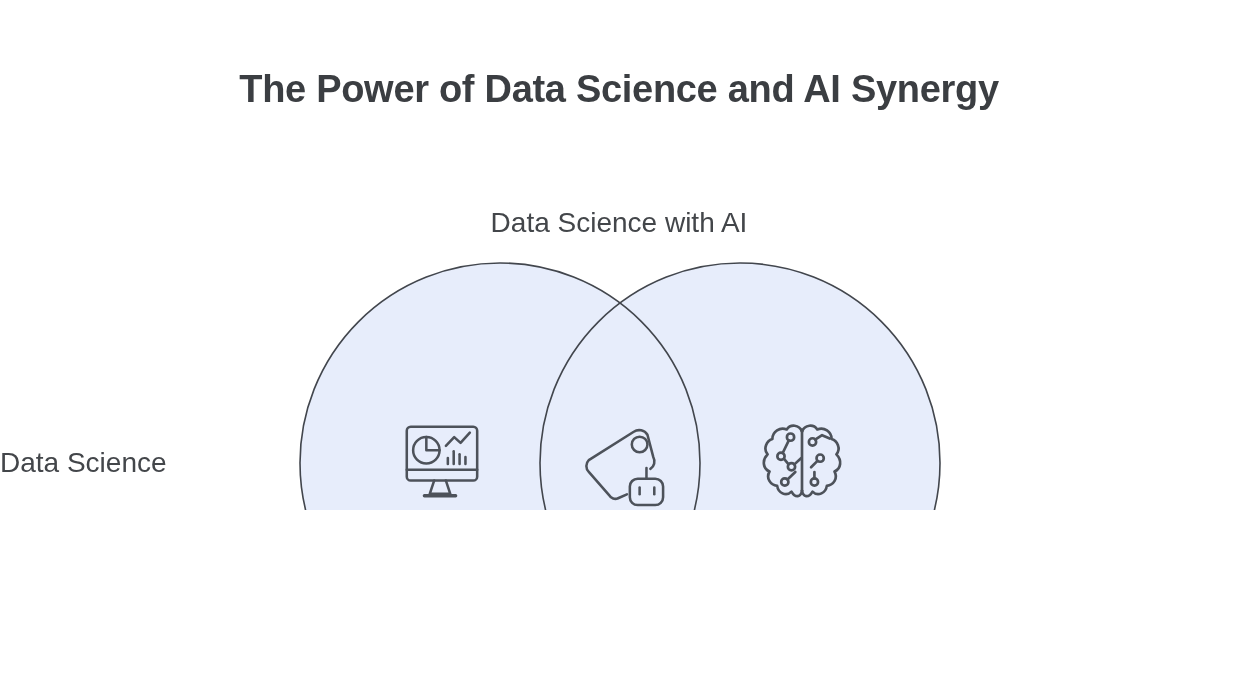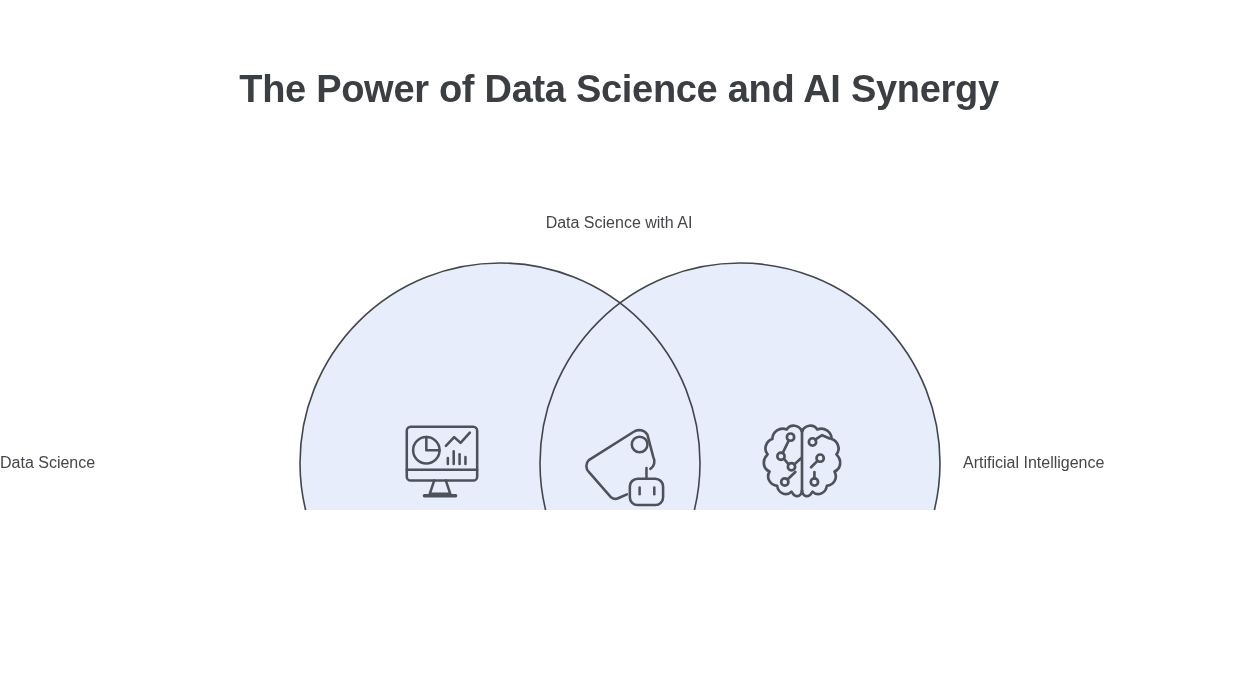--- a/index.html
+++ b/index.html
@@ -24,21 +24,21 @@
   .venn-fill{fill:var(--circle-fill);}
   .venn-stroke{fill:none;stroke:var(--circle-stroke);stroke-width:1.6;}
   .page-title{
     position:absolute;left:0;top:68px;width:100%;
     text-align:center;
     font-size:38px;font-weight:700;letter-spacing:-0.3px;
     color:var(--title-color);
   }
   .set-label{
     position:absolute;
-    font-size:16px;color:var(--label-color);
+    font-size:28px;color:var(--label-color);
     line-height:26px;white-space:nowrap;
   }
   .overlap-label{left:0;top:210px;width:1238px;text-align:center;}
   .left-label{left:0;top:450px;width:278px;text-align:left;}
   .right-label{left:963px;top:450px;text-align:left;}
   .icon-svg{position:absolute;}
   .icon-svg *{vector-effect:none;}
   .ico{fill:none;stroke:var(--icon-stroke);stroke-width:2.6;stroke-linecap:round;stroke-linejoin:round;}
   .ico-thick{stroke-width:3.4;}
   .ico-fill-bg{fill:var(--circle-fill);}
@@ -56,21 +56,20 @@
     <circle class="venn-fill" cx="500" cy="463" r="200"></circle>
     <circle class="venn-fill" cx="740" cy="463" r="200"></circle>
     <circle class="venn-stroke" cx="500" cy="463" r="200"></circle>
     <circle class="venn-stroke" cx="740" cy="463" r="200"></circle>
   </svg>
 
   <div class="page-title">The Power of Data Science and AI Synergy</div>
 
   <div class="set-label overlap-label">Data Science with AI</div>
   <div class="set-label left-label">Data Science</div>
-  <div class="set-label right-label">Artificial Intelligence</div>
 
   <svg class="icon-svg" style="left:397px;top:418px;" width="88" height="88" viewBox="0 0 90 90" aria-hidden="true">
     <g class="ico">
       <rect x="10" y="9" width="72" height="55" rx="4"></rect>
       <line x1="10" y1="53" x2="82" y2="53"></line>
       <path d="M38 64 L33.5 77.5 H54.5 L50 64"></path>
       <line class="ico-thick" x1="28" y1="79.5" x2="60" y2="79.5"></line>
       <circle cx="30" cy="33" r="13.5"></circle>
       <path d="M30 33 V19.5 M30 33 H43.5"></path>
       <path d="M50 28.5 L58.5 19.5 L65 25.5 L74.5 15"></path>

